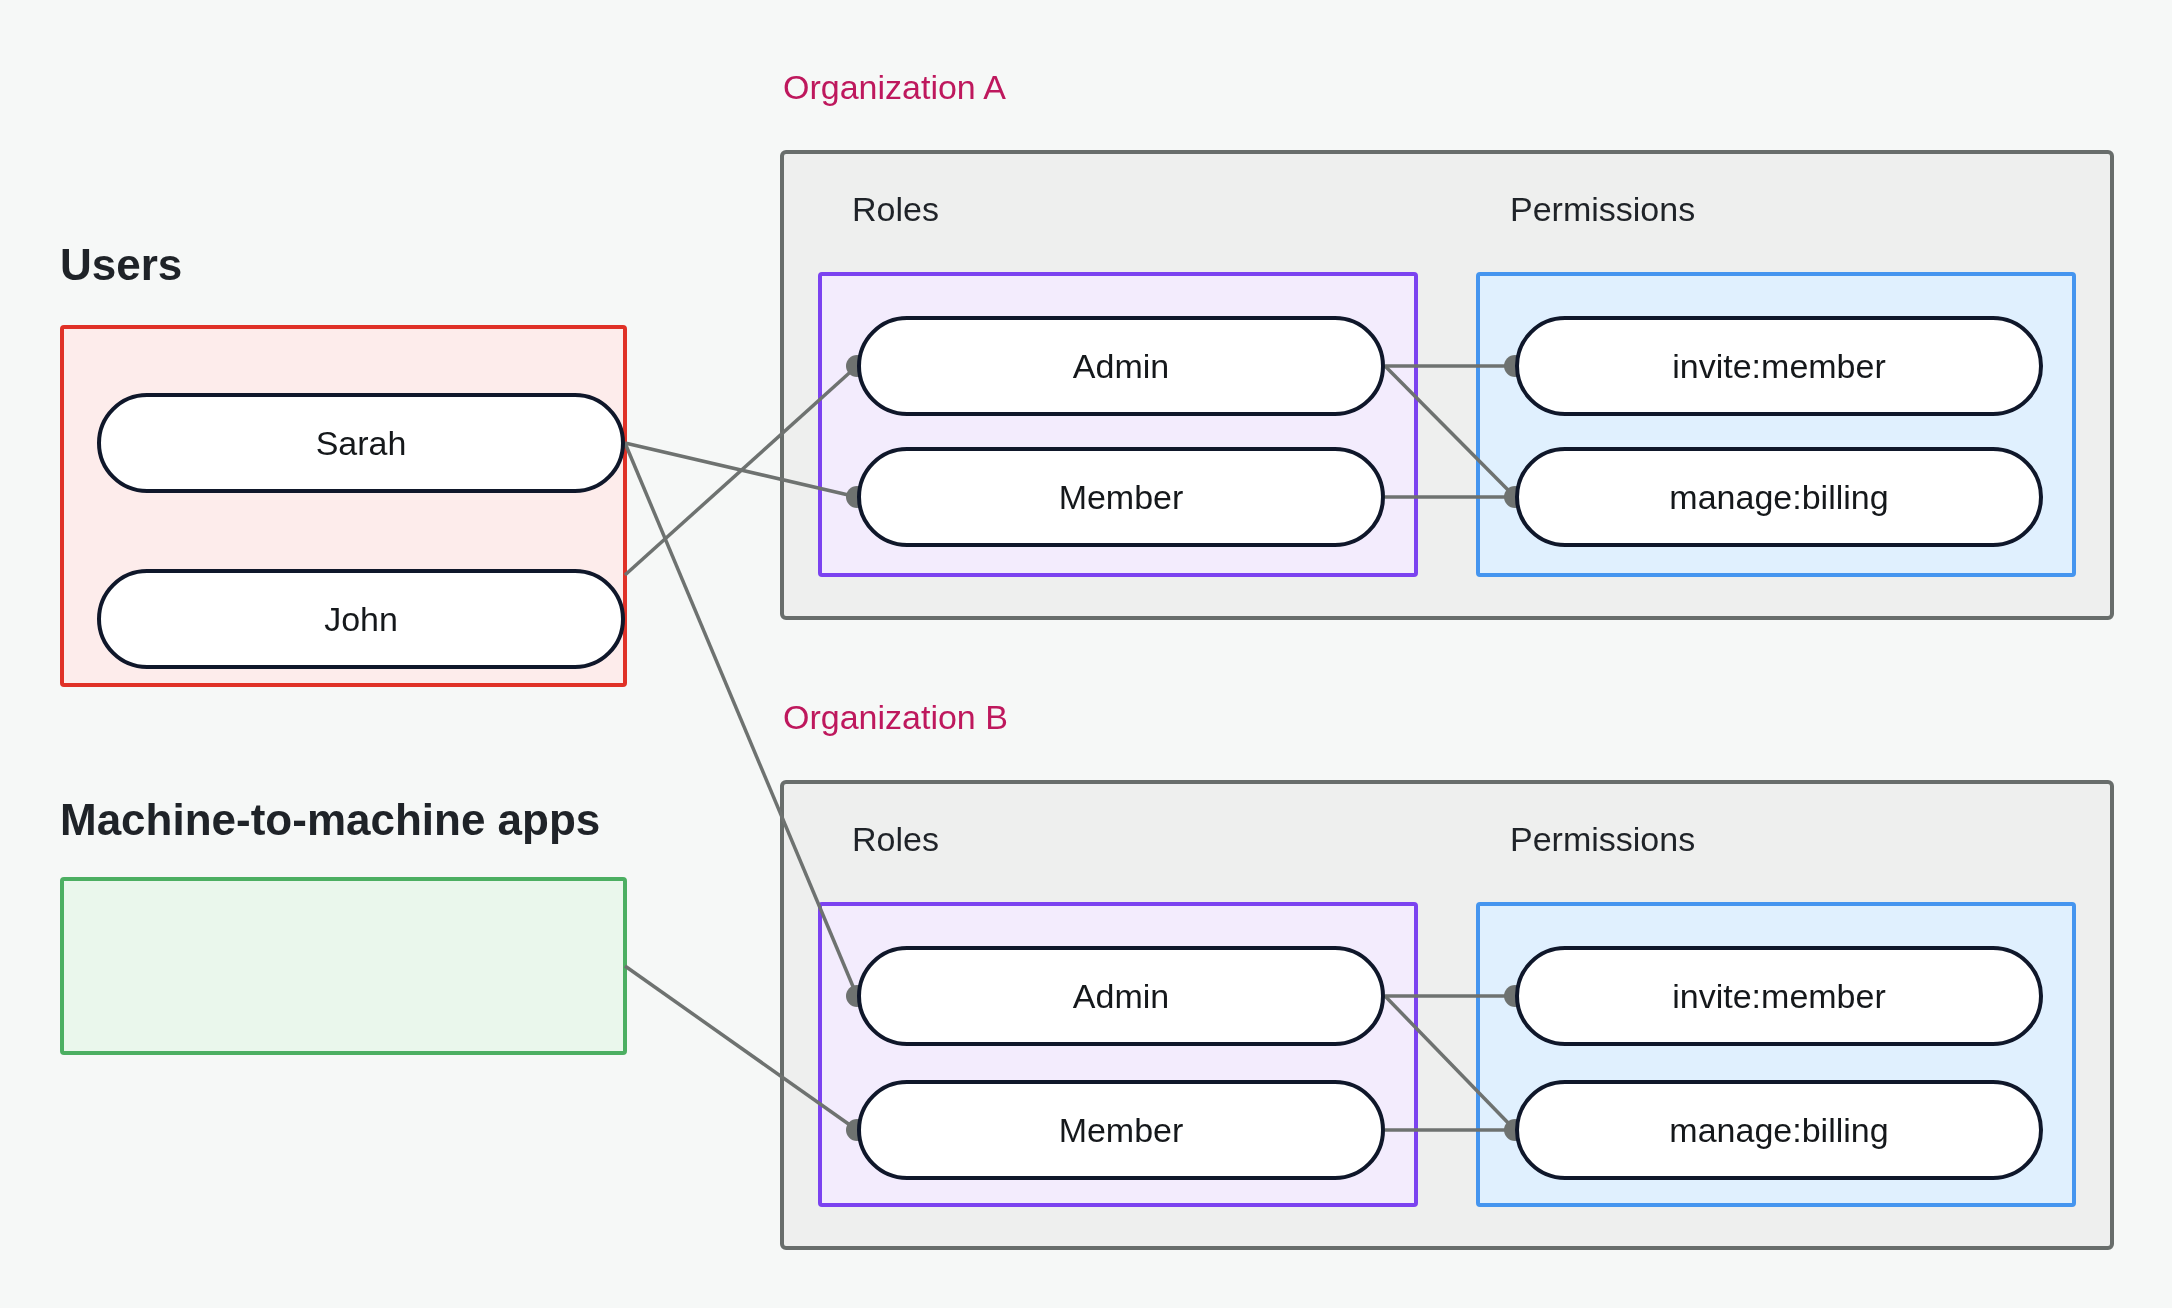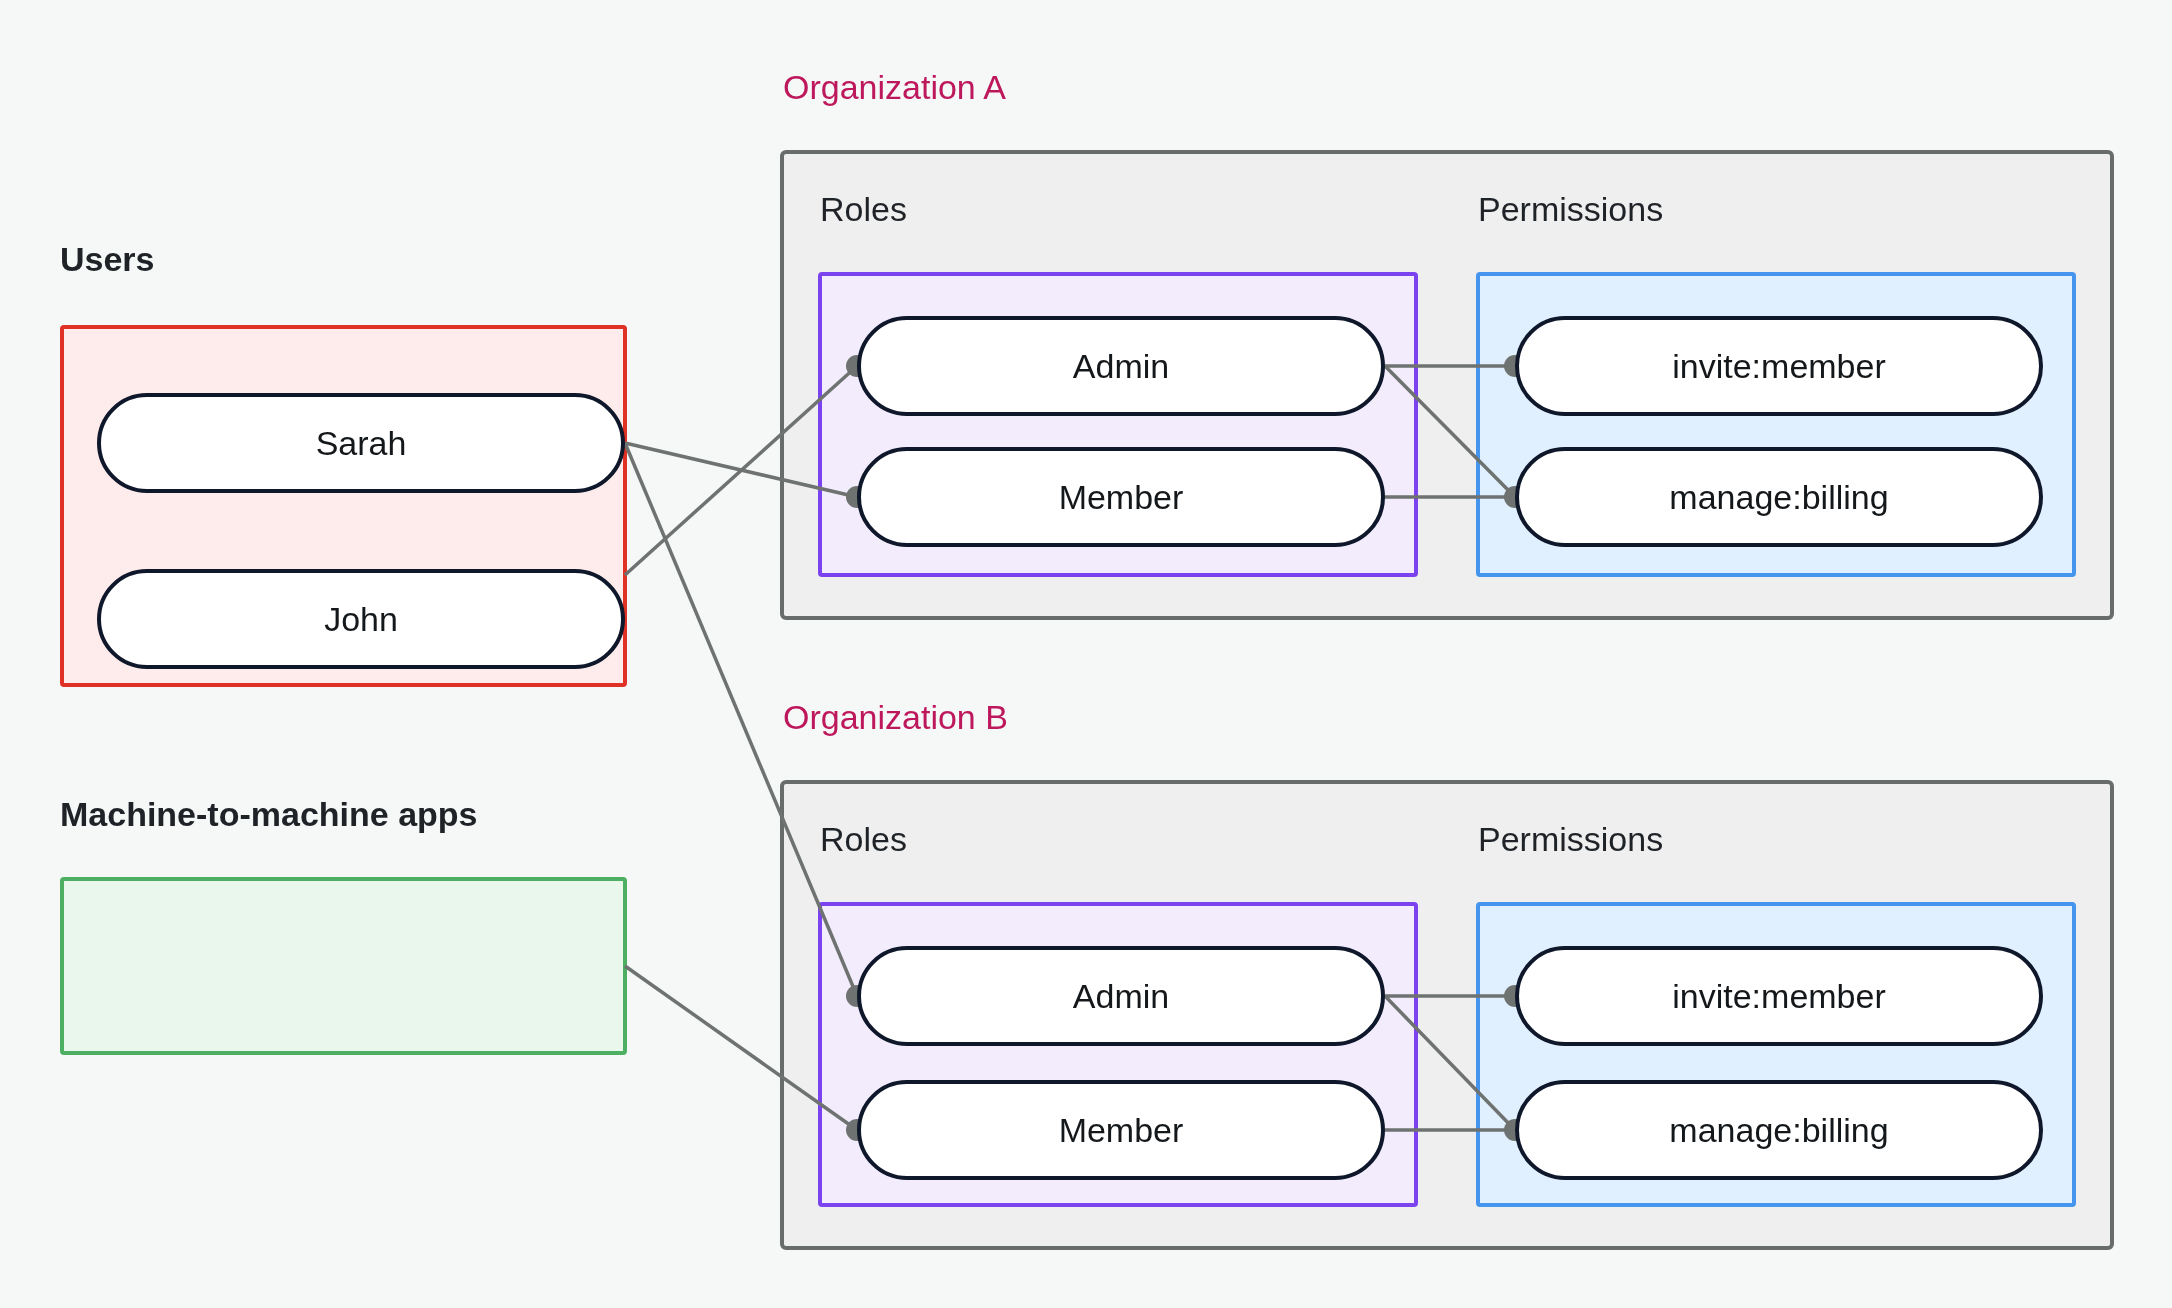--- a/index.html
+++ b/index.html
@@ -22,41 +22,42 @@
     position: absolute;
     left: 0;
     top: 0;
     width: 2172px;
     height: 1308px;
     pointer-events: none;
     z-index: 5;
   }
   .group-label {
     position: absolute;
-    font-size: 34px;
+    font-size: 44px;
     font-weight: bold;
     color: #1f2328;
     white-space: nowrap;
     z-index: 3;
   }
   .org-label {
     position: absolute;
     font-size: 34px;
     font-weight: normal;
     color: #be185d;
     white-space: nowrap;
     z-index: 3;
   }
   .section-label {
     position: absolute;
     font-size: 34px;
     font-weight: normal;
     color: #1f2328;
     white-space: nowrap;
     z-index: 6;
+    margin-left: 32px;
   }
   .container-box {
     position: absolute;
     box-sizing: border-box;
     z-index: 2;
   }
   .box-users {
     background: #fdeceb;
     border: 4px solid #e03127;
     border-radius: 4px;

